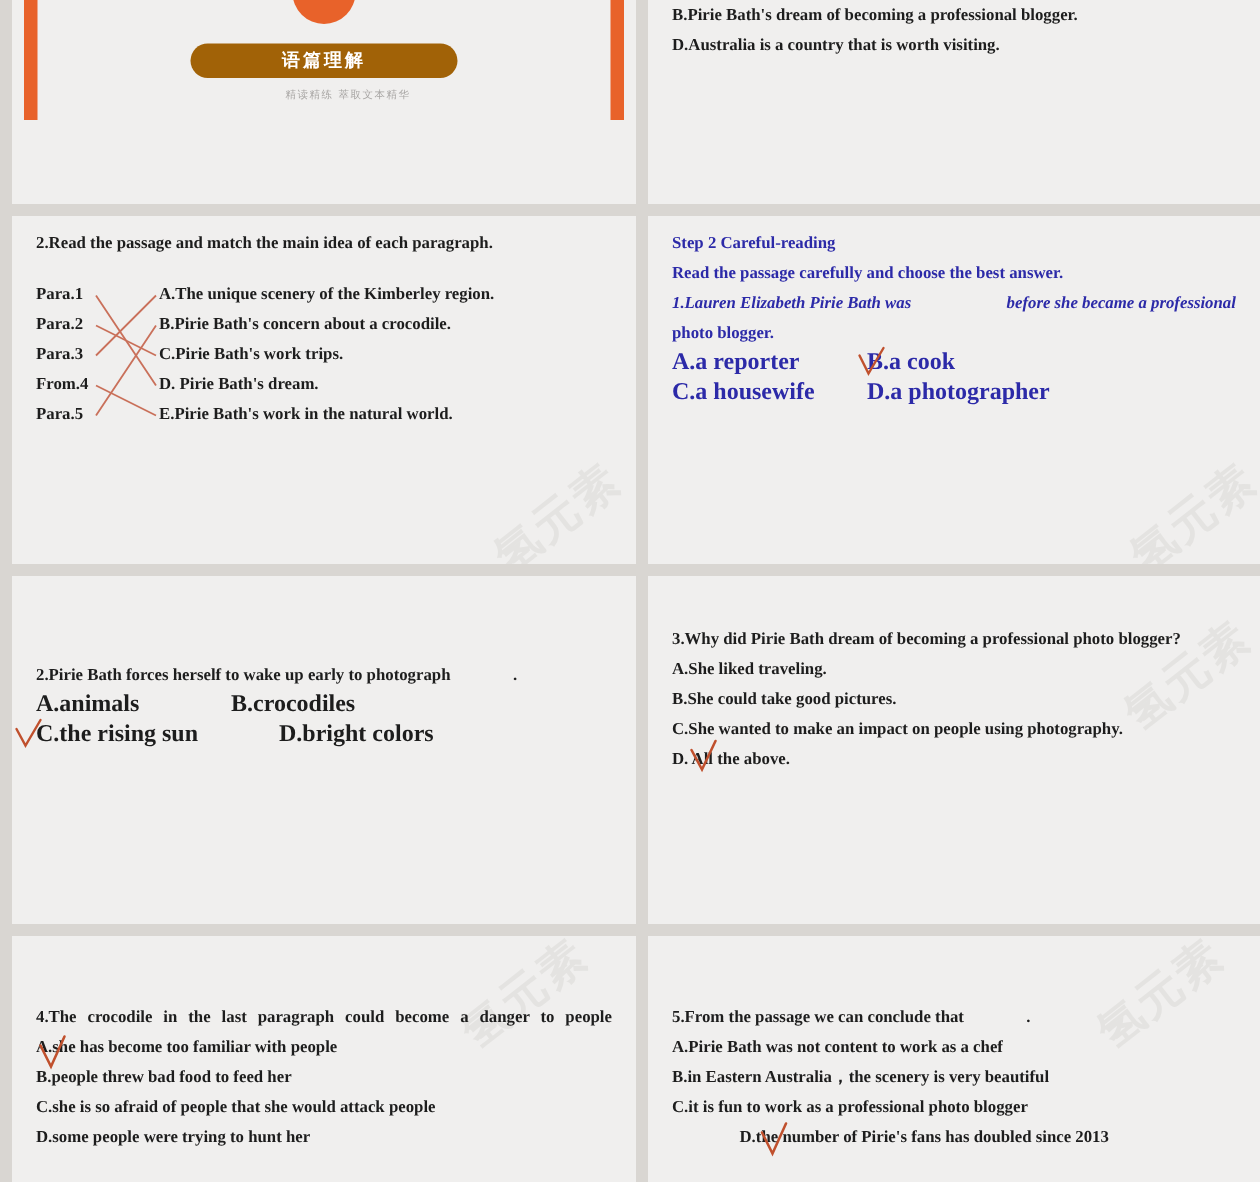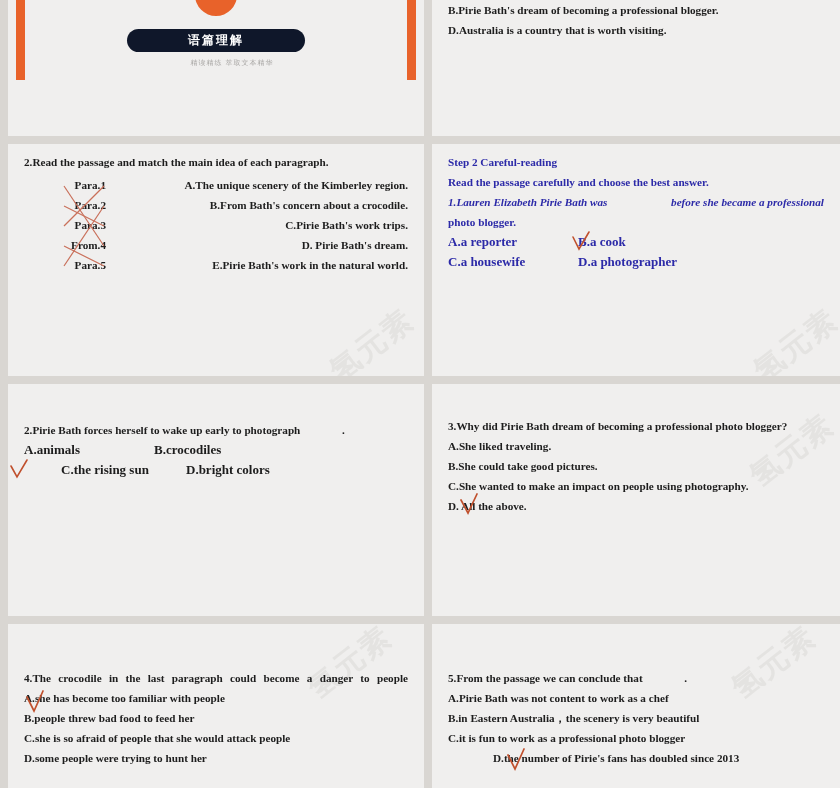--- a/index.html
+++ b/index.html
@@ -69,21 +69,21 @@
     background: #e8622a;
   }
   .cover-pill {
     position: absolute;
     left: 50%;
     top: 29px;
     transform: translateX(-50%);
     width: 178px;
     height: 23px;
     border-radius: 12px;
-    background: #0f172a;
+    background: #a16207;
     color: #ffffff;
     font-family: "DejaVu Sans", sans-serif;
     font-size: 12px;
     font-weight: bold;
     letter-spacing: 2px;
     display: flex;
     align-items: center;
     justify-content: center;
   }
   .cover-sub {
@@ -119,21 +119,21 @@
     text-align-last: justify;
   }
   .line.justify-head {
     white-space: normal;
     text-align: justify;
     font-style: italic;
   }
 
   .cols {
     display: flex;
-    font-size: 13px;
+    font-size: 16px;
     font-weight: bold;
     line-height: 20px;
     color: #1d1d1d;
   }
   .cols.blue { color: #2c2aa8; }
   .cols .c1 { width: 130px; }
   .cols .c1w { width: 162px; }
 
   .blank {
     display: inline-block;
@@ -147,22 +147,21 @@
     width: 20px;
     height: 22px;
     z-index: 5;
     pointer-events: none;
   }
   .tick svg { display: block; overflow: visible; }
 
   
   .match {
     position: relative;
-    margin-top: 3px;
-    text-align: right;
+    margin-top: 14px;
   }
   .match-grid {
     position: relative;
     display: grid;
     grid-template-columns: 82px 1fr;
     row-gap: 0;
     font-size: 11.2px;
     font-weight: bold;
     line-height: 20px;
     color: #1d1d1d;
@@ -200,21 +199,21 @@
 
   <div class="slide">
     <div class="watermark wm-a">氢元素</div>
     <div class="body" style="padding-top:8px;">
       <div class="line">2.Read the passage and match the main idea of each paragraph.</div>
       <div class="match">
         <div class="match-grid">
           <div>Para.1</div>
           <div>A.The unique scenery of the Kimberley region.</div>
           <div>Para.2</div>
-          <div>B.From Bath's concern about a crocodile.</div>
+          <div>B.Pirie Bath's concern about a crocodile.</div>
           <div>Para.3</div>
           <div>C.Pirie Bath's work trips.</div>
           <div>From.4</div>
           <div>D. Pirie Bath's dream.</div>
           <div>Para.5</div>
           <div>E.Pirie Bath's work in the natural world.</div>
           <svg class="match-svg" id="match-lines">
               <line x1="40" y1="11" x2="80" y2="71" stroke="#c9705a" stroke-width="1.2"></line>
               <line x1="40" y1="31" x2="80" y2="51" stroke="#c9705a" stroke-width="1.2"></line>
               <line x1="40" y1="51" x2="80" y2="11" stroke="#c9705a" stroke-width="1.2"></line>
@@ -247,31 +246,31 @@
         <span>B.a cook</span>
       </div>
       <div class="cols blue">
         <span class="c1">C.a housewife</span>
         <span>D.a photographer</span>
       </div>
     </div>
   </div>
 
   <div class="slide">
-    <div class="body" style="padding-top:36px;">
+    <div class="body" style="padding-top:56px;">
       <div class="line">
         <span>2.Pirie Bath forces herself to wake up early to photograph</span>
         <span class="blank-sm"></span>
         <span>.</span>
       </div>
       <div class="cols">
         <span class="c1">A.animals</span>
         <span>B.crocodiles</span>
       </div>
-      <div class="cols" style="position:relative;text-align:center;">
+      <div class="cols" style="position:relative;">
         <span class="tick" style="left:-14px; top:-1px;">
           <svg width="20" height="22" viewBox="0 0 20 22">
               <path d="M1 7 L7 18 L17 1" stroke="#c0502d" stroke-width="1.6" fill="none" stroke-linecap="round"></path>
             </svg>
         </span>
         <span class="c1w">C.the rising sun</span>
         <span>D.bright colors</span>
       </div>
     </div>
   </div>

